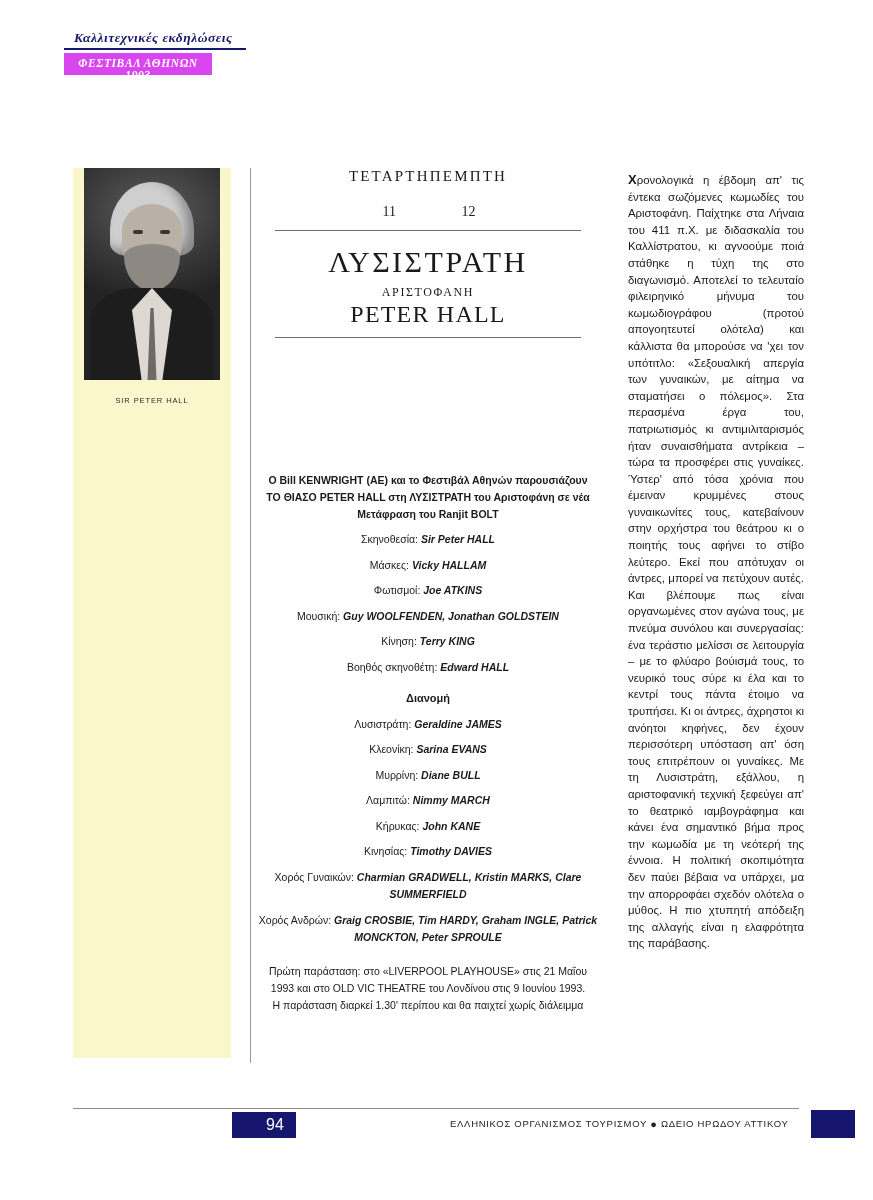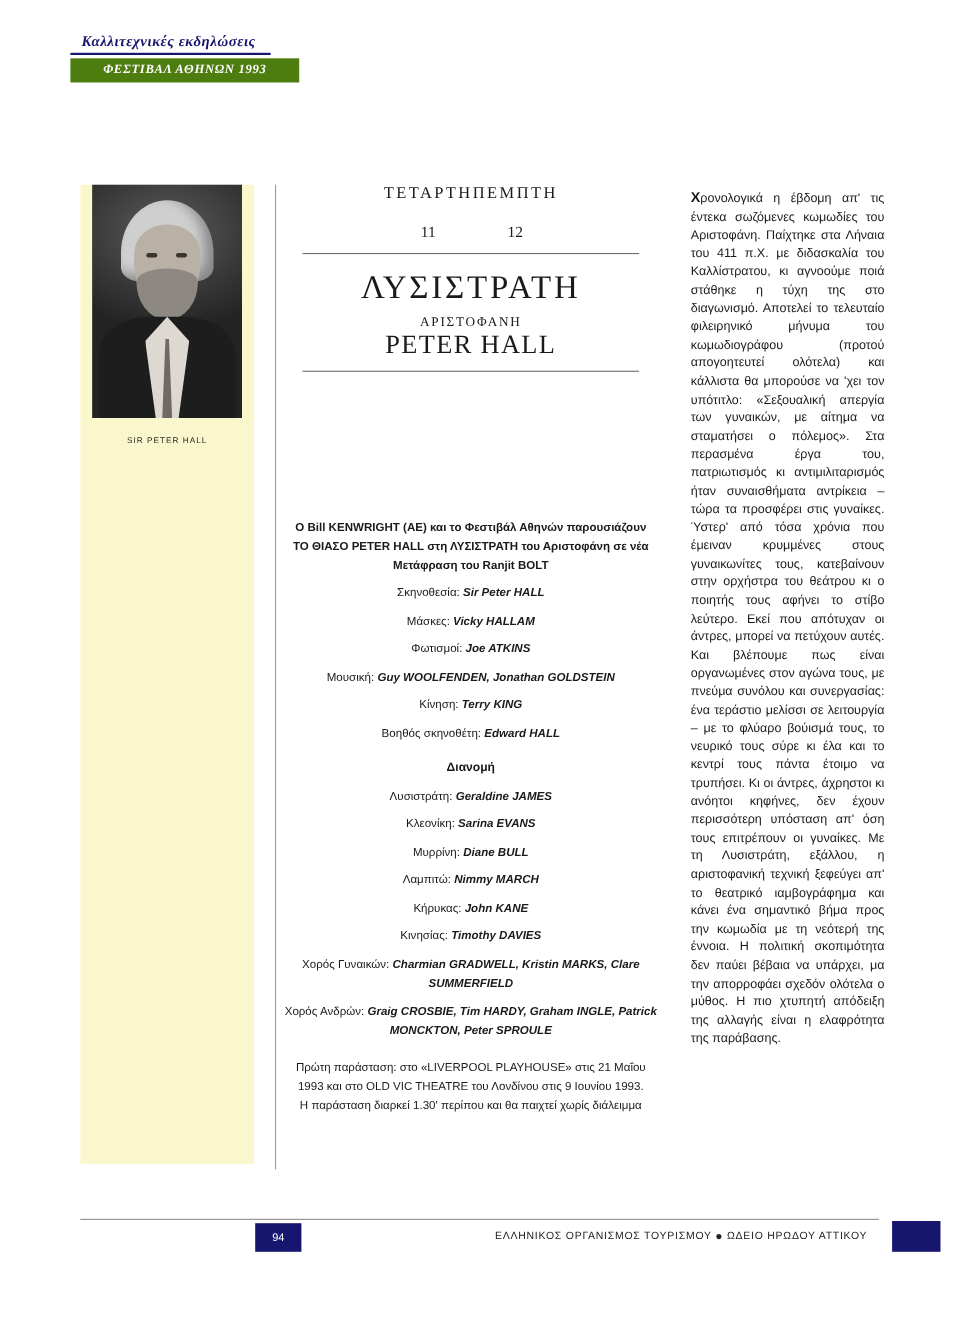--- a/index.html
+++ b/index.html
@@ -33,23 +33,23 @@
     padding-left: 10px;
   }
   #header-rule {
     margin-top: 2px;
     width: 182px;
     height: 1.5px;
     background: #16166e;
   }
   #header-badge {
     margin-top: 3px;
-    width: 208px;
+    width: 148px;
     height: 22px;
-    background: #4d7c0f;
+    background: #d946ef;
     position: relative;
   }
   #header-badge span {
     position: absolute;
     left: 0;
     right: 0;
     top: 4px;
     text-align: center;
     color: #ffffff;
     font-family: "Liberation Serif", serif;
@@ -270,24 +270,25 @@
     background: #8c8c8c;
   }
   #page-number-box {
     position: absolute;
     left: 232px;
     top: 1112px;
     width: 42px;
     height: 26px;
     background: #16166e;
     color: #ffffff;
-    font-size: 10px;
+    font-size: 16px;
     display: flex;
     align-items: center;
     justify-content: center;
+    padding-left: 22px;
   }
   #footer-text {
     position: absolute;
     left: 450px;
     top: 1118px;
     font-size: 9.5px;
     letter-spacing: 0.7px;
     color: #222222;
     white-space: nowrap;
   }

